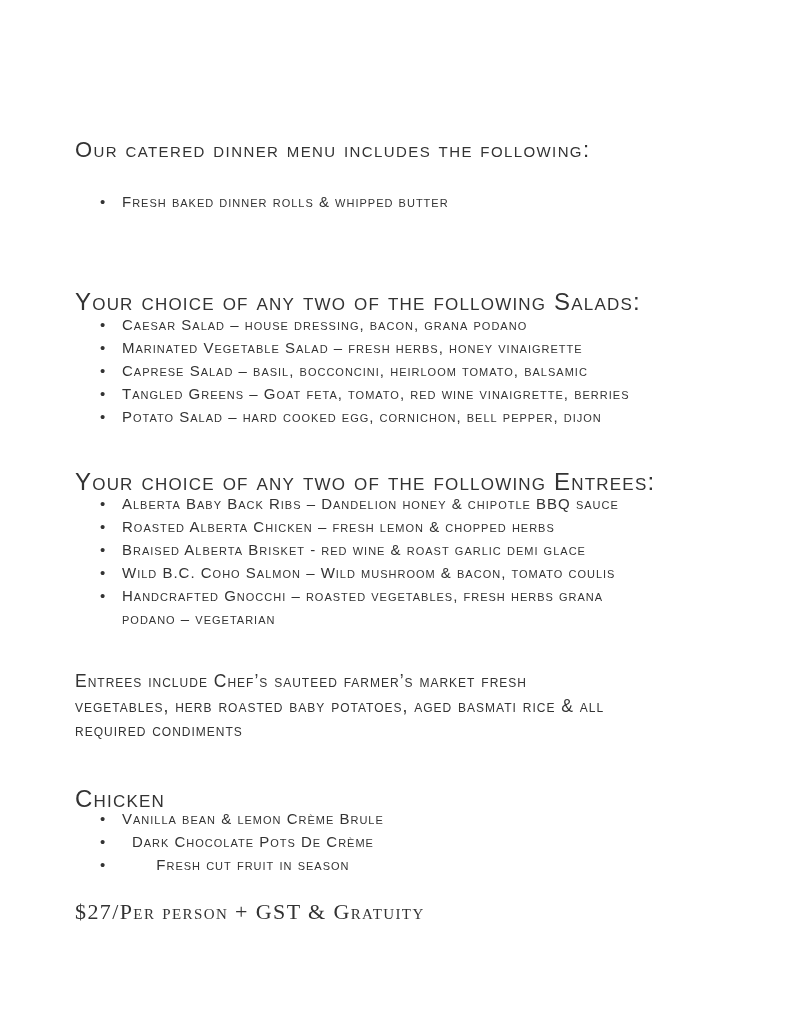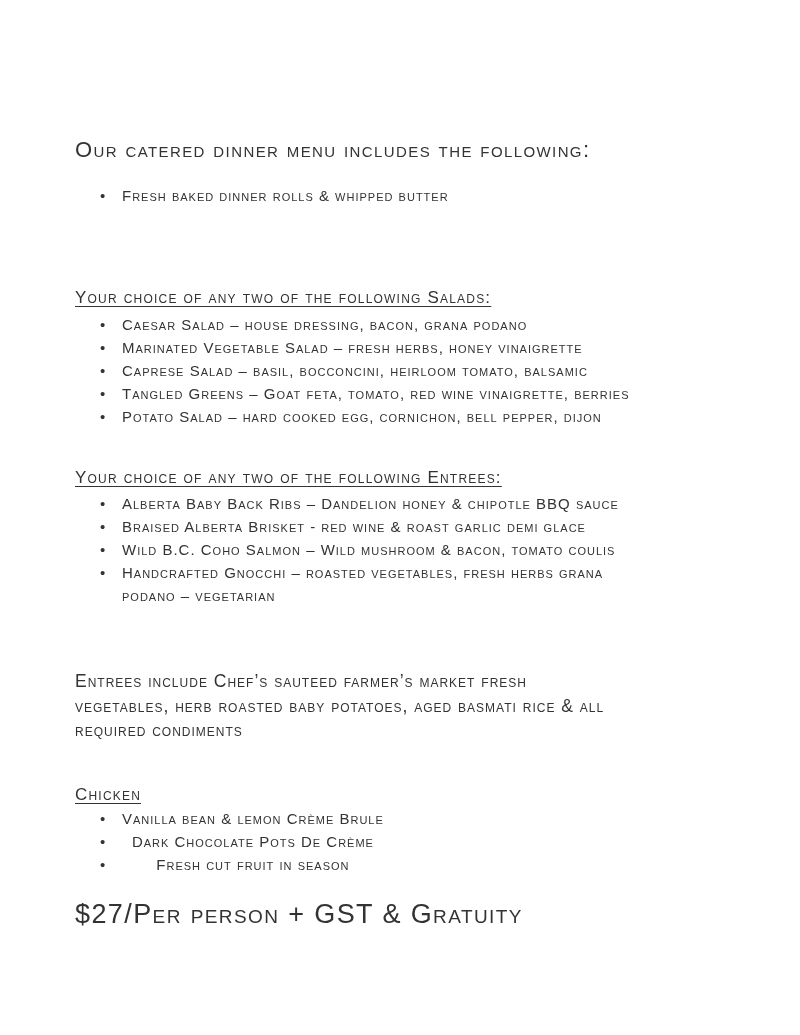--- a/index.html
+++ b/index.html
@@ -23,24 +23,23 @@
     margin: 0;
   }
   
   .h-intro {
     top: 137px;
     font-size: 22px;
     font-weight: normal;
     letter-spacing: 1.4px;
   }
   .h-section {
-    font-size: 17px;
+    font-size: 24px;
     font-weight: normal;
     letter-spacing: 1.2px;
-    text-decoration: underline;
     text-decoration-thickness: 1px;
     text-underline-offset: 3px;
   }
   .h-salads  { top: 288px; }
   .h-entrees { top: 468px; }
   .h-dessert { top: 785px; }
   
   ul.menu-list {
     list-style: none;
     padding: 0;
@@ -57,43 +56,44 @@
     content: "\2022";
     position: absolute;
     left: 25px;
     top: 0;
     font-size: 15px;
     color: #333333;
   }
   ul.menu-list li .li-text {
     white-space: pre-line;
   }
-  .list-intro   { top: 184px; }
+  .list-intro   { top: 190px; }
   .list-salads  { top: 313px; }
   .list-entrees { top: 492px; }
   .list-dessert { top: 807px; text-align: center; }
   .list-dessert li {
     font-size: 16px;
     line-height: 24.5px;
   }
   .list-dessert li::before { font-size: 16px; }
   
   .note {
     top: 669px;
     font-size: 17.5px;
     line-height: 24.5px;
     letter-spacing: 1px;
     white-space: pre-line;
     width: 680px;
   }
   
   .price {
     top: 899px;
-    font-size: 27px;
+    font-size: 22px;
     letter-spacing: 1.4px;
+    font-family: Liberation Serif, serif;
   }
 </style>
 </head>
 <body>
 
 <div class="page">
 
   <h1 class="blk h-intro">Our catered dinner menu includes the following:</h1>
 
   <ul class="blk menu-list list-intro">
@@ -107,20 +107,21 @@
       <li><span class="li-text">Marinated Vegetable Salad – fresh herbs, honey vinaigrette</span></li>
       <li><span class="li-text">Caprese Salad – basil, bocconcini, heirloom tomato, balsamic</span></li>
       <li><span class="li-text">Tangled Greens – Goat feta, tomato, red wine vinaigrette, berries</span></li>
       <li><span class="li-text">Potato Salad – hard cooked egg, cornichon, bell pepper, dijon</span></li>
     </ul>
 
   <h2 class="blk h-section h-entrees">Your choice of any two of the following Entrees:</h2>
 
   <ul class="blk menu-list list-entrees">
       <li><span class="li-text">Alberta Baby Back Ribs – Dandelion honey &amp; chipotle BBQ sauce</span></li>
+      <li><span class="li-text">Roasted Alberta Chicken – fresh lemon &amp; chopped herbs</span></li>
       <li><span class="li-text">Braised Alberta Brisket - red wine &amp; roast garlic demi glace</span></li>
       <li><span class="li-text">Wild B.C. Coho Salmon – Wild mushroom &amp; bacon, tomato coulis</span></li>
       <li><span class="li-text">Handcrafted Gnocchi – roasted vegetables, fresh herbs grana
 podano – vegetarian</span></li>
     </ul>
 
   <p class="blk note">Entrees include Chef’s sauteed farmer’s market fresh
 vegetables, herb roasted baby potatoes, aged basmati rice &amp; all
 required condiments</p>
 

